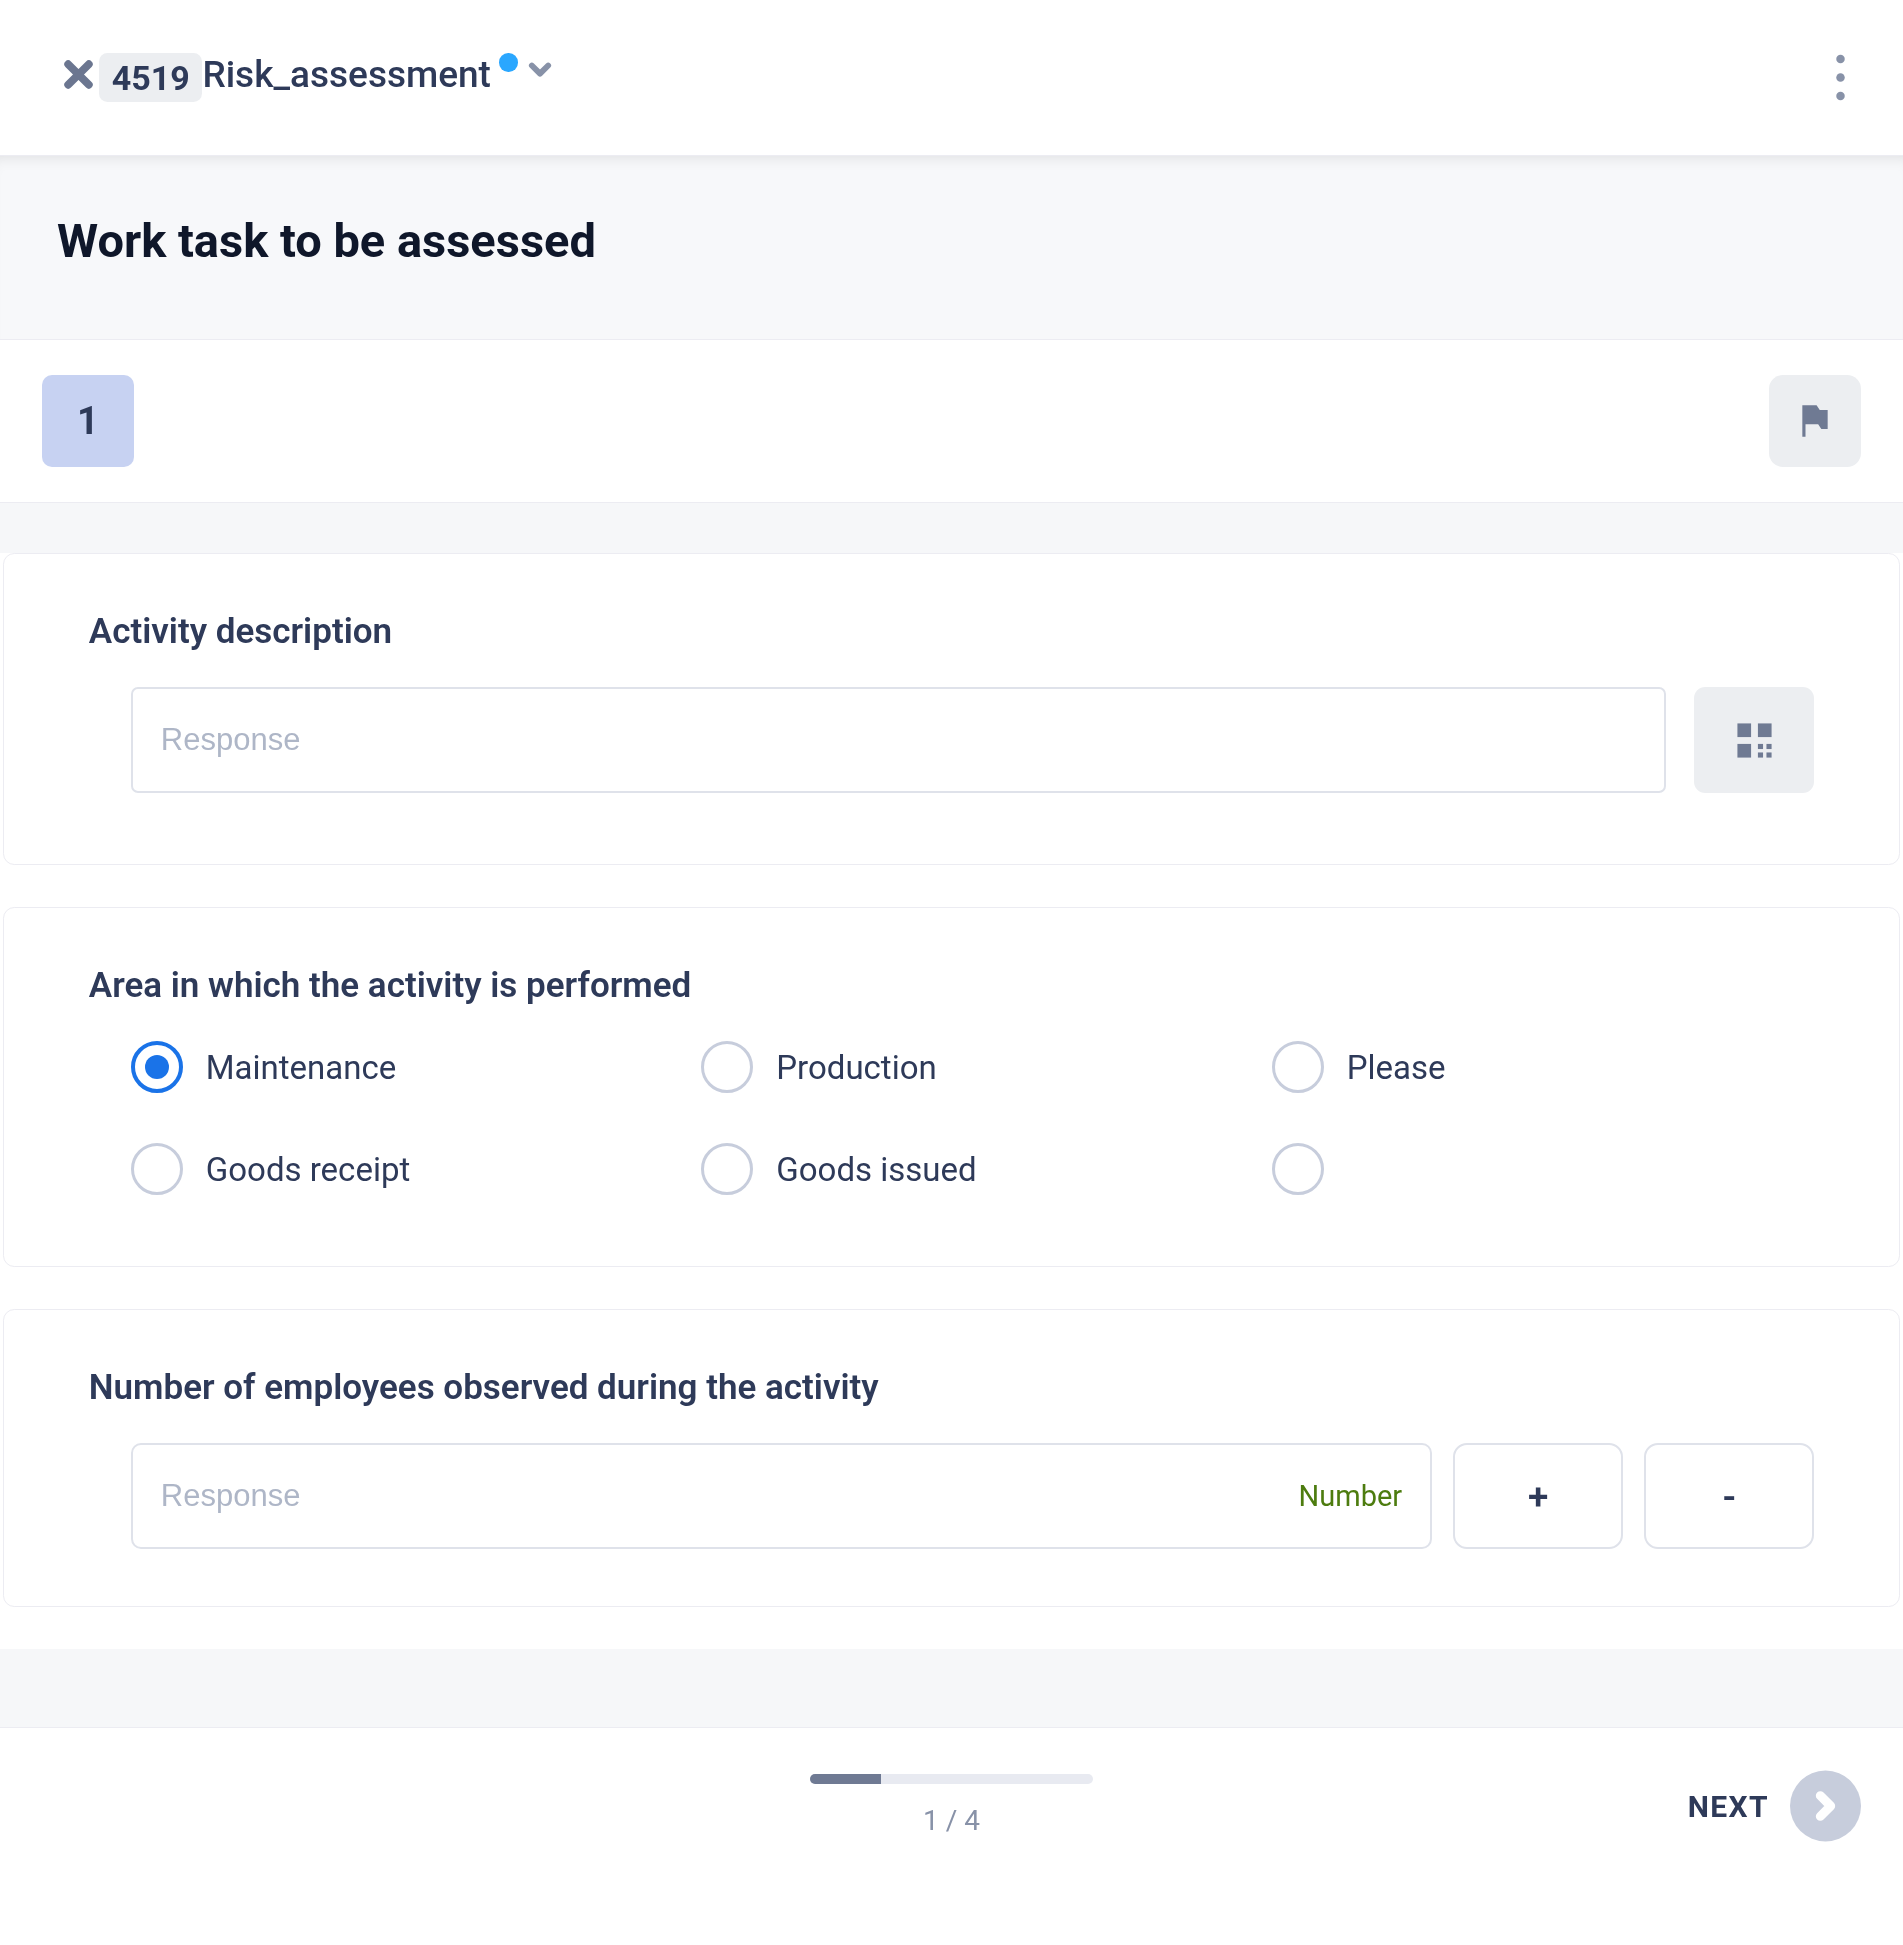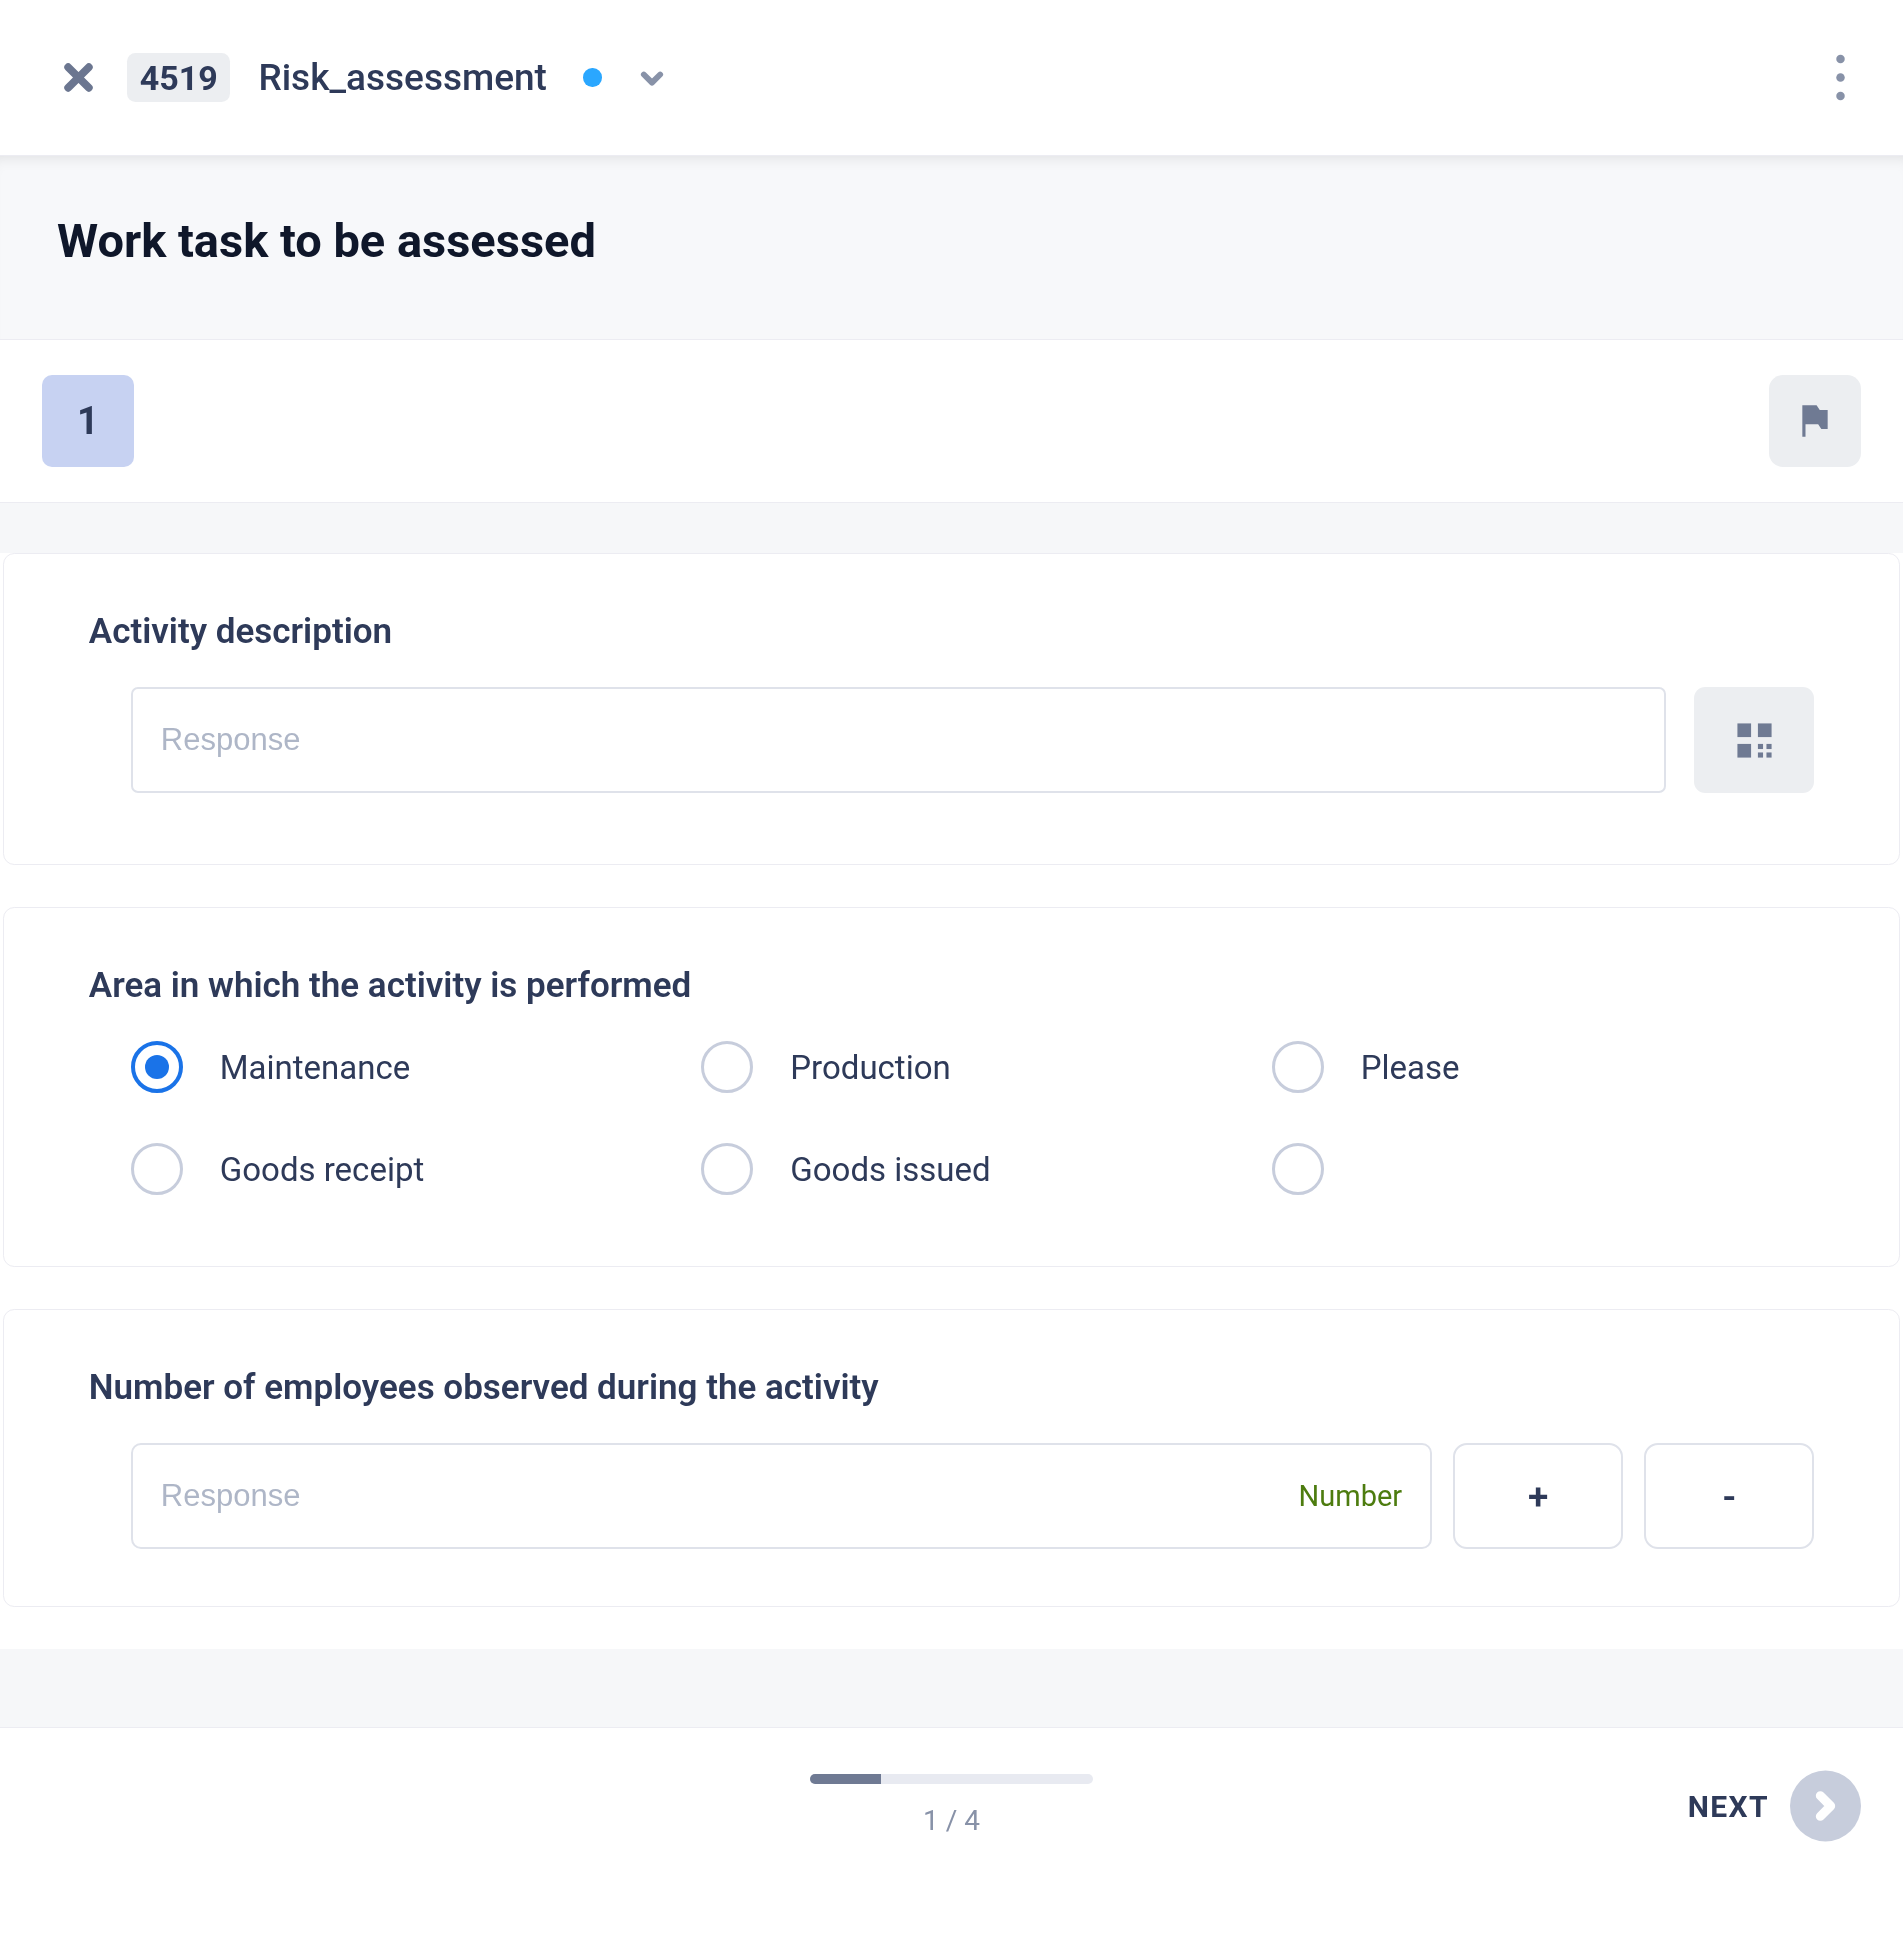--- a/index.html
+++ b/index.html
@@ -12,21 +12,21 @@
   }
   .page { width: 1903px; }
 
   
   .header {
     display: flex; align-items: center; justify-content: space-between;
     padding: 42px 42px 42px 57px;
     border-bottom: 1.4px solid #ececf2;
     background: #fff;
   }
-  .header-left { display: flex; align-items: center; gap: 28px; }
+  .header-left { display: flex; }
   .close-btn {
     width: 42px; height: 42px; display:flex; align-items:center; justify-content:center;
     cursor: pointer; color: #7f8ba3;
   }
   .close-btn svg { width: 31px; height: 31px; stroke: #6b7690; stroke-width: 6; }
   .id-badge {
     background: #eceef1; border-radius: 8.5px; padding: 4.2px 12.7px;
     font-weight: 700; font-size: 34px; color: #2e3a59;
   }
   .title-text { font-size: 37px; font-weight: 500; color: #2e3a59; }
@@ -94,21 +94,21 @@
     width: 120px; height: 106px; background: #eceef1; border-radius: 11.3px;
     display:flex; align-items:center; justify-content:center; cursor:pointer;
   }
   .qr-btn svg { width: 41px; height: 41px; fill: #6f7a93; }
 
   
   .radio-grid {
     display: grid; grid-template-columns: 1fr 1fr 1fr;
     column-gap: 28px; row-gap: 50px; margin-left: 42px; margin-top: 21px;
   }
-  .radio-item { display: flex; align-items: center; gap: 37px; cursor: pointer; }
+  .radio-item { display: flex; align-items: center; gap: 23px; cursor: pointer; }
   .radio-circle {
     width: 52px; height: 52px; border-radius: 50%; border: 3.5px solid #c7cddc;
     display:flex; align-items:center; justify-content:center; flex-shrink: 0;
     background: #fff;
   }
   .radio-item.selected .radio-circle { border-color: #1a73e8; border-width: 4.2px; }
   .radio-item.selected .radio-circle::after {
     content: ""; width: 24px; height: 24px; border-radius: 50%; background: #1a73e8;
   }
   .radio-label { font-size: 33px; color: #2e3a59; }

